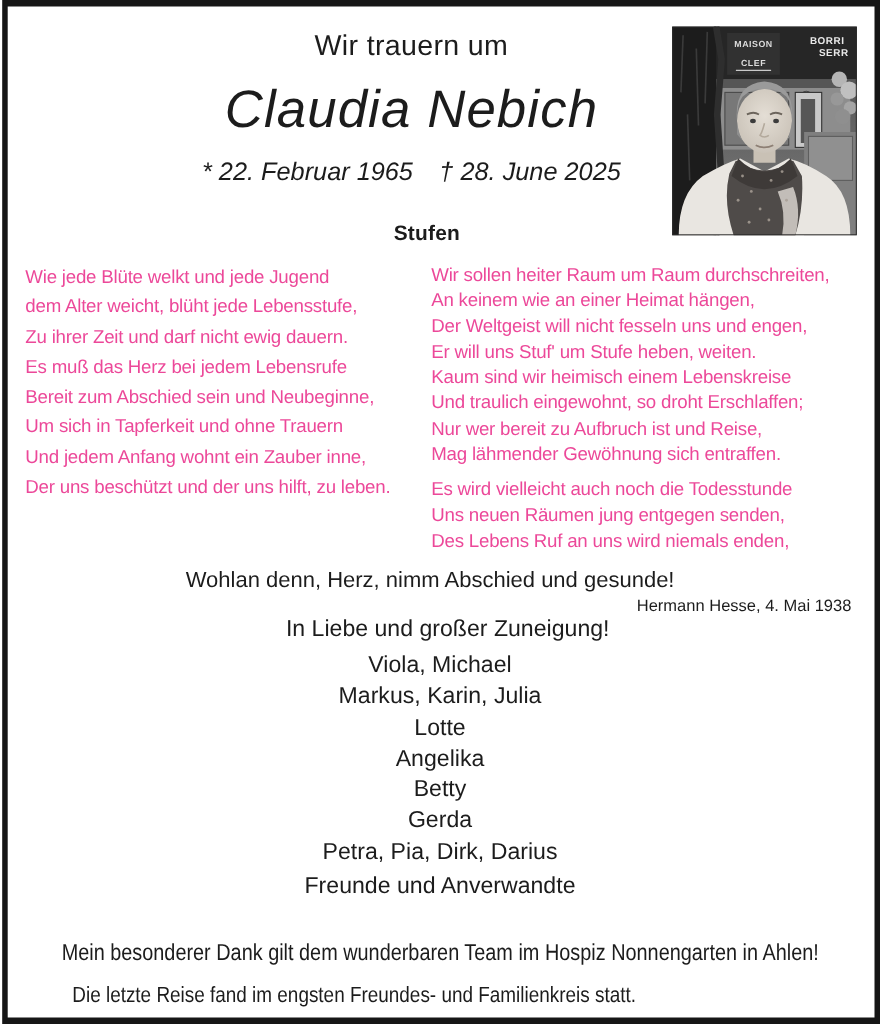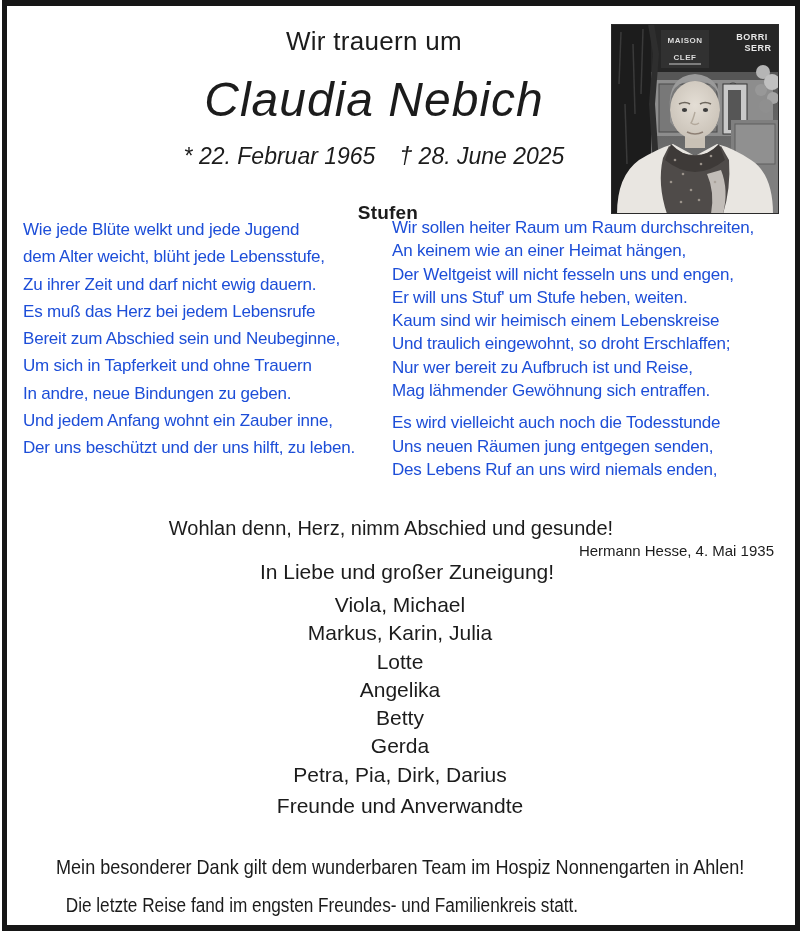--- a/index.html
+++ b/index.html
@@ -16,21 +16,21 @@
   .dates  { position:absolute; top:143px; width:100%; font-size:23px; font-style:italic; }
   .dates .death { margin-left:24px; }
 
   .photo { position:absolute; left:611px; top:24px; width:168px; height:190px; display:block; }
   .signtext  { font:bold 8px "Liberation Sans", sans-serif; fill:#dcdcdc; letter-spacing:0.5px; text-anchor:middle; }
   .signtext2 { font:bold 9px "Liberation Sans", sans-serif; fill:#e8e8e8; letter-spacing:0.5px; text-anchor:middle; }
 
   .poem-title { position:absolute; top:202px; left:12px; width:752px; text-align:center;
                 font-size:19px; font-weight:bold; letter-spacing:0.2px; }
 
-  .poem-col { position:absolute; top:216px; font-size:17px; letter-spacing:-0.2px; color:#1d4ed8; }
+  .poem-col { position:absolute; top:238px; font-size:17px; letter-spacing:-0.2px; color:#ec4899; }
   .poem-col .pl { white-space:nowrap; }
   .poem-left  { left:23px;  line-height:27.3px; }
   .poem-right { left:392px; line-height:23.3px; }
   .stanza2 { margin-top:9px; }
 
   .poem-final  { position:absolute; top:517px; left:0; width:782px; text-align:center; font-size:20px; }
   .attribution { position:absolute; top:542px; left:0; right:26px; text-align:right; font-size:15px; }
   .closing     { position:absolute; top:560px; left:0; width:800px; text-align:center; font-size:21px;padding-left:14px; }
 
   .mourners { position:absolute; top:591px; left:0; width:800px; text-align:center;
@@ -142,21 +142,20 @@
 
   <div class="poem-title">Stufen</div>
 
   <div class="poem-col poem-left">
     <div class="pl">Wie jede Blüte welkt und jede Jugend</div>
     <div class="pl">dem Alter weicht, blüht jede Lebensstufe,</div>
     <div class="pl">Zu ihrer Zeit und darf nicht ewig dauern.</div>
     <div class="pl">Es muß das Herz bei jedem Lebensrufe</div>
     <div class="pl">Bereit zum Abschied sein und Neubeginne,</div>
     <div class="pl">Um sich in Tapferkeit und ohne Trauern</div>
-    <div class="pl">In andre, neue Bindungen zu geben.</div>
     <div class="pl">Und jedem Anfang wohnt ein Zauber inne,</div>
     <div class="pl">Der uns beschützt und der uns hilft, zu leben.</div>
   </div>
 
   <div class="poem-col poem-right">
     <div class="stanza">
       <div class="pl">Wir sollen heiter Raum um Raum durchschreiten,</div>
       <div class="pl">An keinem wie an einer Heimat hängen,</div>
       <div class="pl">Der Weltgeist will nicht fesseln uns und engen,</div>
       <div class="pl">Er will uns Stuf' um Stufe heben, weiten.</div>
@@ -166,21 +165,21 @@
       <div class="pl">Mag lähmender Gewöhnung sich entraffen.</div>
     </div>
     <div class="stanza stanza2">
       <div class="pl">Es wird vielleicht auch noch die Todesstunde</div>
       <div class="pl">Uns neuen Räumen jung entgegen senden,</div>
       <div class="pl">Des Lebens Ruf an uns wird niemals enden,</div>
     </div>
   </div>
 
   <div class="poem-final">Wohlan denn, Herz, nimm Abschied und gesunde!</div>
-  <div class="attribution">Hermann Hesse, 4. Mai 1935</div>
+  <div class="attribution">Hermann Hesse, 4. Mai 1938</div>
   <div class="closing">In Liebe und großer Zuneigung!</div>
 
   <div class="mourners">
     <div class="mn">Viola, Michael</div>
     <div class="mn">Markus, Karin, Julia</div>
     <div class="mn">Lotte</div>
     <div class="mn">Angelika</div>
     <div class="mn">Betty</div>
     <div class="mn">Gerda</div>
     <div class="mn">Petra, Pia, Dirk, Darius</div>

